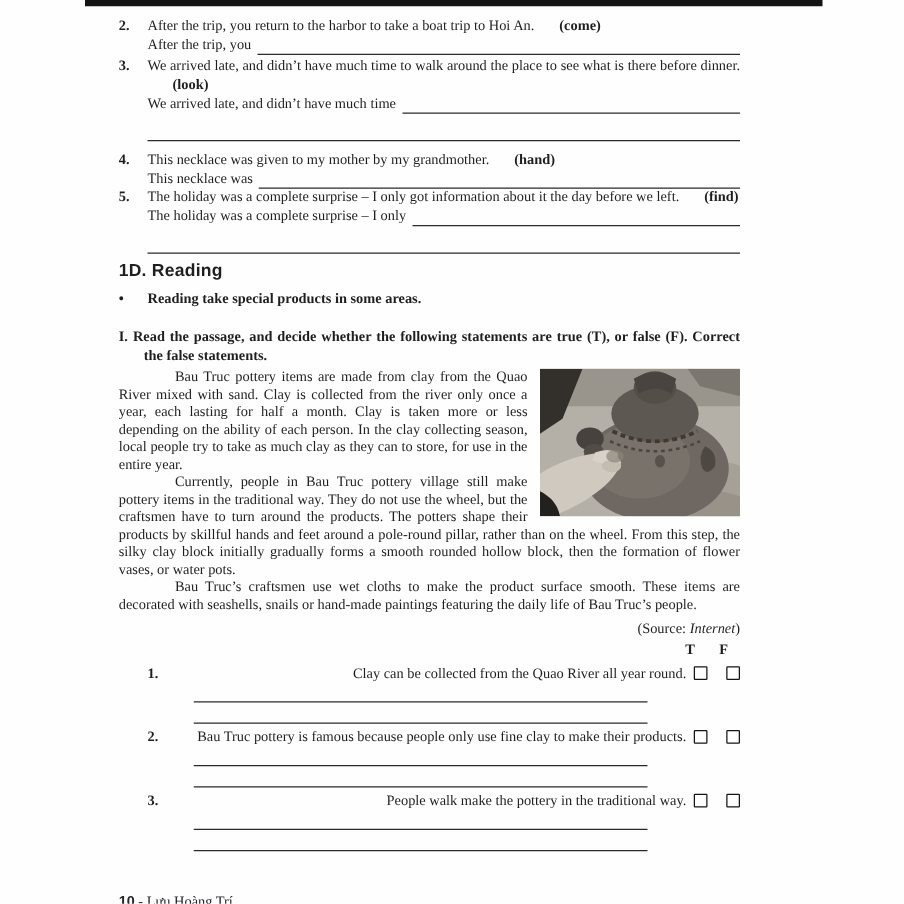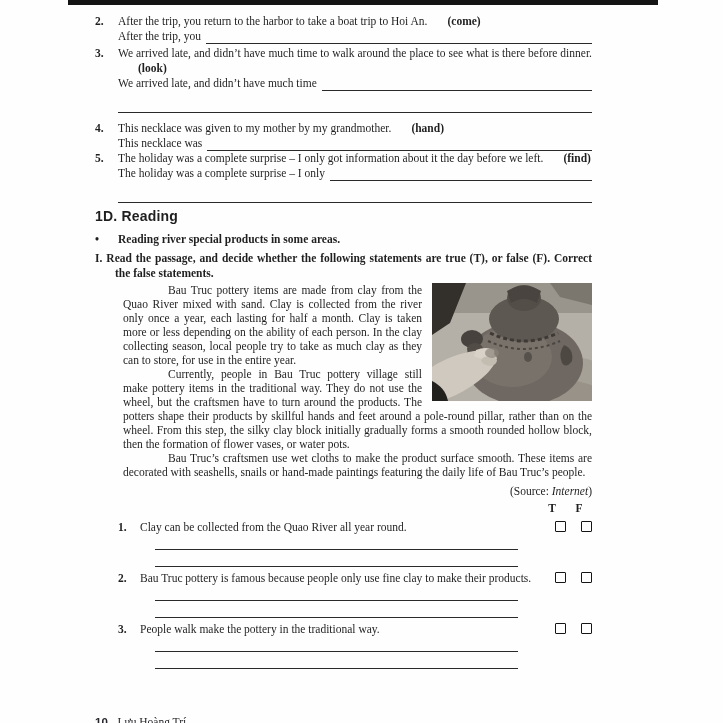--- a/index.html
+++ b/index.html
@@ -39,47 +39,47 @@
 
   
   .section-heading {
     font-family: "Liberation Sans", "DejaVu Sans", sans-serif;
     font-weight: bold; font-size: 14px; line-height: 15px;
     margin-top: 6px; letter-spacing: 0.2px;
   }
   .bullet-row { display: flex; font-weight: bold; margin-top: 8px; }
   .bullet-glyph { width: 23px; flex: 0 0 23px; }
   .instruction {
-    font-weight: bold; margin-top: 4px;
+    font-weight: bold; margin-top: 16px;
     padding-left: 38px; text-indent: -20px; margin-left: -18px;
     text-align: justify;
   }
   .instr-num { padding-right: 4px; }
 
   .passage { margin-top: 2px; line-height: 14px; }
   .photo-wrap {
     float: right; width: 160px; height: 118px;
     margin: 0 0 4px 10px; background: #b3aea5; overflow: hidden;
   }
-  .passage p { text-align: justify; text-indent: 45px; margin-left: 28px; }
+  .passage p { text-align: justify; text-indent: 45px; }
 
   .source-line { text-align: right; margin-top: 5px; clear: both; }
   .source-line .ital { font-style: italic; }
 
   
   .tf-header {
     display: flex; justify-content: flex-end; gap: 15px;
     font-weight: bold; margin-top: 2px; margin-right: 7px;
   }
   .tf-header span { width: 12px; text-align: center; }
 
   .statements { margin-left: 23px; }
   .stmt-row { display: flex; align-items: flex-start; margin-top: 4px; }
   .stmt-num { width: 22px; flex: 0 0 22px; font-weight: bold; }
-  .stmt-text { flex: 1; padding-right: 6px; }
+  .stmt-text { flex: 1; padding-right: 6px; text-align: right; }
   .cb-group { display: flex; gap: 15px; flex: 0 0 auto; padding-top: 1px; }
   .checkbox {
     width: 11px; height: 11px;
     border: 1.7px solid #151515; border-radius: 1px; background: transparent;
   }
   .ans-line {
     margin-left: 37px; width: 363px;
     border-bottom: 1.2px solid #2a2a2a; height: 15px;
   }
   .ans-line.second { height: 17px; }
@@ -145,21 +145,21 @@
           <span class="fill-line"></span>
         </div>
         <div class="extra-line"></div>
       </div>
     </div>
 
     <div class="section-heading">1D. Reading</div>
 
     <div class="bullet-row">
       <span class="bullet-glyph">•</span>
-      <span>Reading river special products in some areas.</span>
+      <span>Reading take special products in some areas.</span>
     </div>
 
     <div class="instruction"><span class="instr-num">I.</span><span>Read the passage, and decide whether the following statements are true (T), or false (F). Correct the false statements.</span></div>
 
     <div class="passage">
       <div class="photo-wrap">
         <svg width="160" height="118" viewBox="0 0 160 118" xmlns="http://www.w3.org/2000/svg">
           <rect x="0" y="0" width="160" height="118" fill="#b5b0a7"></rect>
           <rect x="0" y="0" width="160" height="30" fill="#9a958c"></rect>
           <ellipse cx="140" cy="100" rx="40" ry="26" fill="#a39d93" opacity="0.8"></ellipse>

